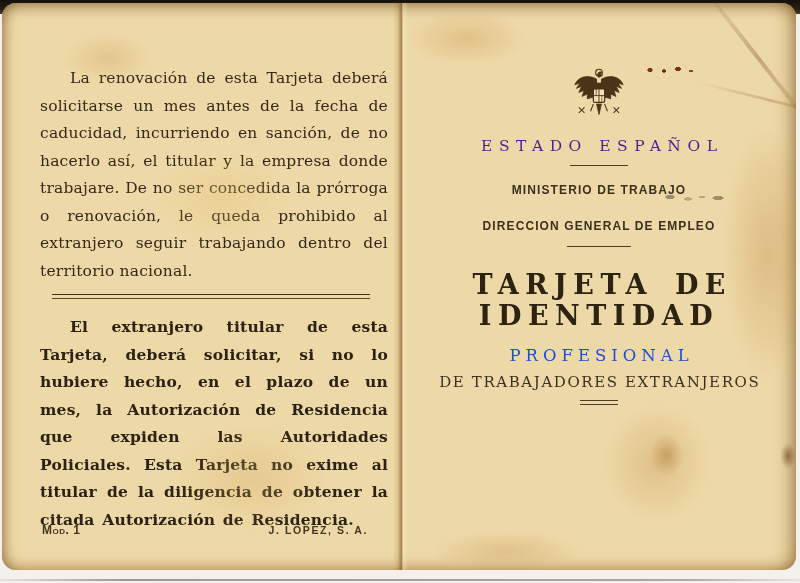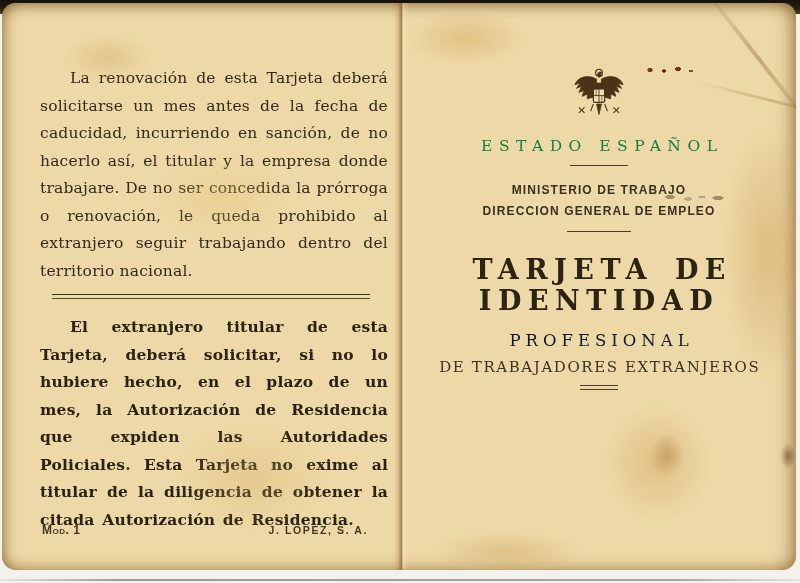--- a/index.html
+++ b/index.html
@@ -99,46 +99,46 @@
     font-size: 10.5px; font-weight: bold; letter-spacing: 1.6px;
     color: #41371f;
   }
 
   
   .page.right { text-align: center; color: #32291a; }
   .emblem { margin-top: 64px; display: inline-block; }
   .state-name {
     margin-top: 8px;
     font-size: 15.5px; letter-spacing: 6.5px; text-indent: 6.5px;
-    color: #15803d;
+    color: #4c1d95;
   }
   .rule {
     margin: 10px auto 0 auto; width: 58px; height: 0;
     border-top: 1.6px solid #4a3e26;
   }
   .ministry-block { margin-top: 17px; font-family: "Liberation Sans", sans-serif; }
   .ministry-line1 {
     font-size: 12px; letter-spacing: 1.1px; color: #39301f; font-weight: bold;
   }
   .ministry-line2 {
-    margin-top: 7px;
+    margin-top: 22px;
     font-size: 12px; letter-spacing: 1.1px; color: #39301f; font-weight: bold;
   }
   .rule.rule2 { margin-top: 13px; width: 64px; }
   .doc-title {
     margin: 22px 0 0 0;
     font-size: 27px; font-weight: bold;
     letter-spacing: 6.5px; text-indent: 6.5px;
     color: #2c2312;
     word-spacing: 6px;
   }
   .subtitle1 {
     margin-top: 15px;
     font-size: 16.5px; letter-spacing: 5px; text-indent: 5px;
-    color: #0f172a;
+    color: #1d4ed8;
   }
   .subtitle2 {
     margin-top: 8px;
     font-size: 15px; letter-spacing: 1.6px; text-indent: 1.6px;
     color: #3a3122;
   }
   .double-rule {
     margin: 9px auto 0 auto; width: 38px; height: 3px;
     border-top: 1.6px solid #4a3e26;
     border-bottom: 1.2px solid #4a3e26;

